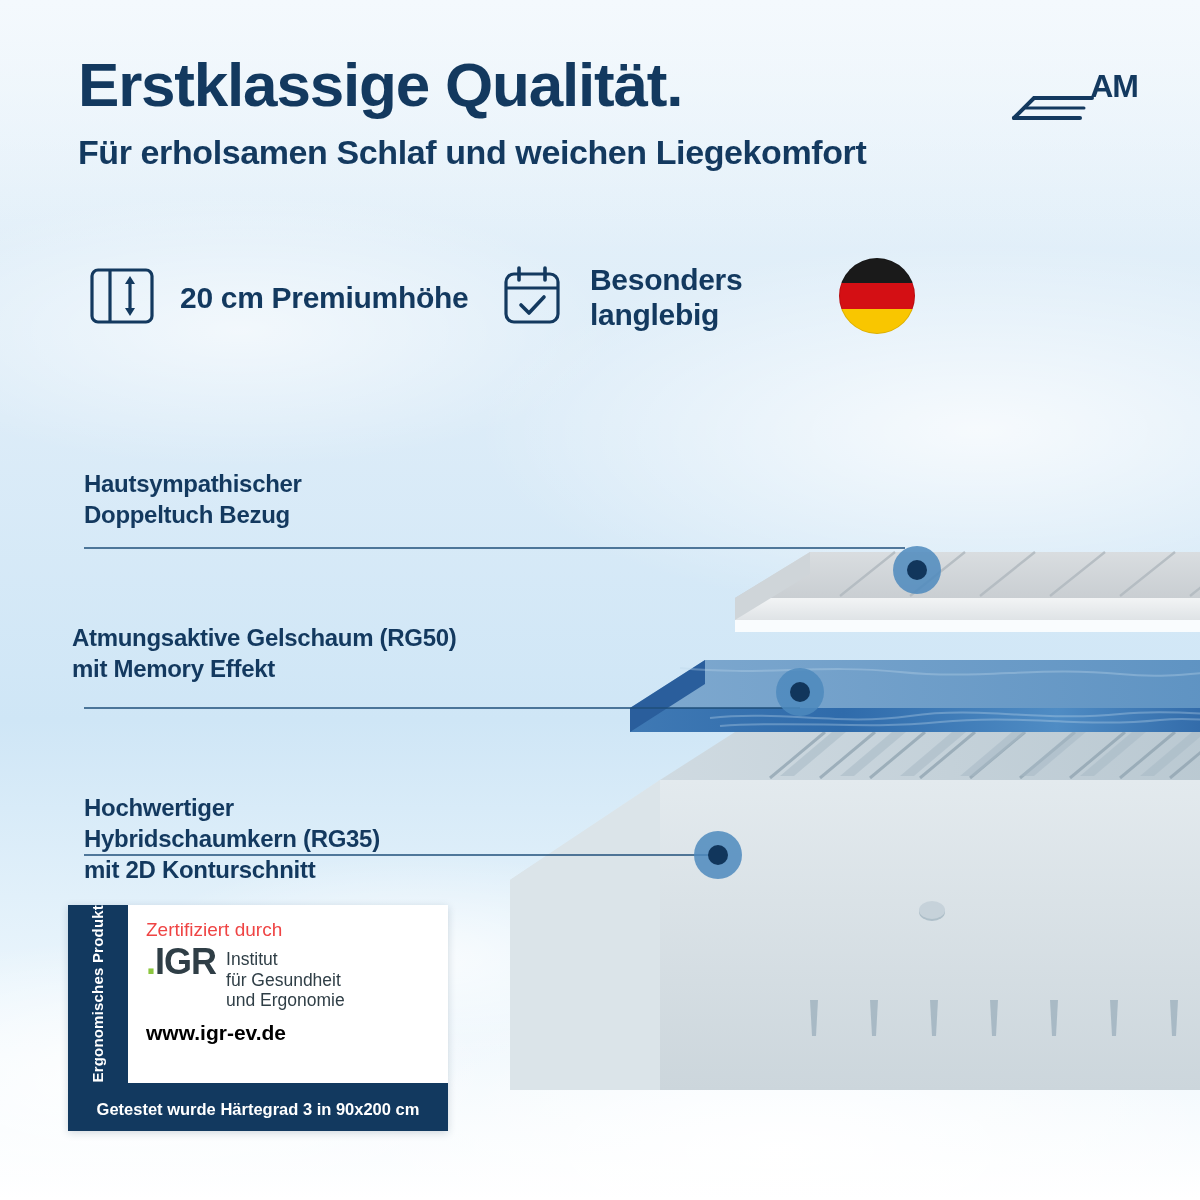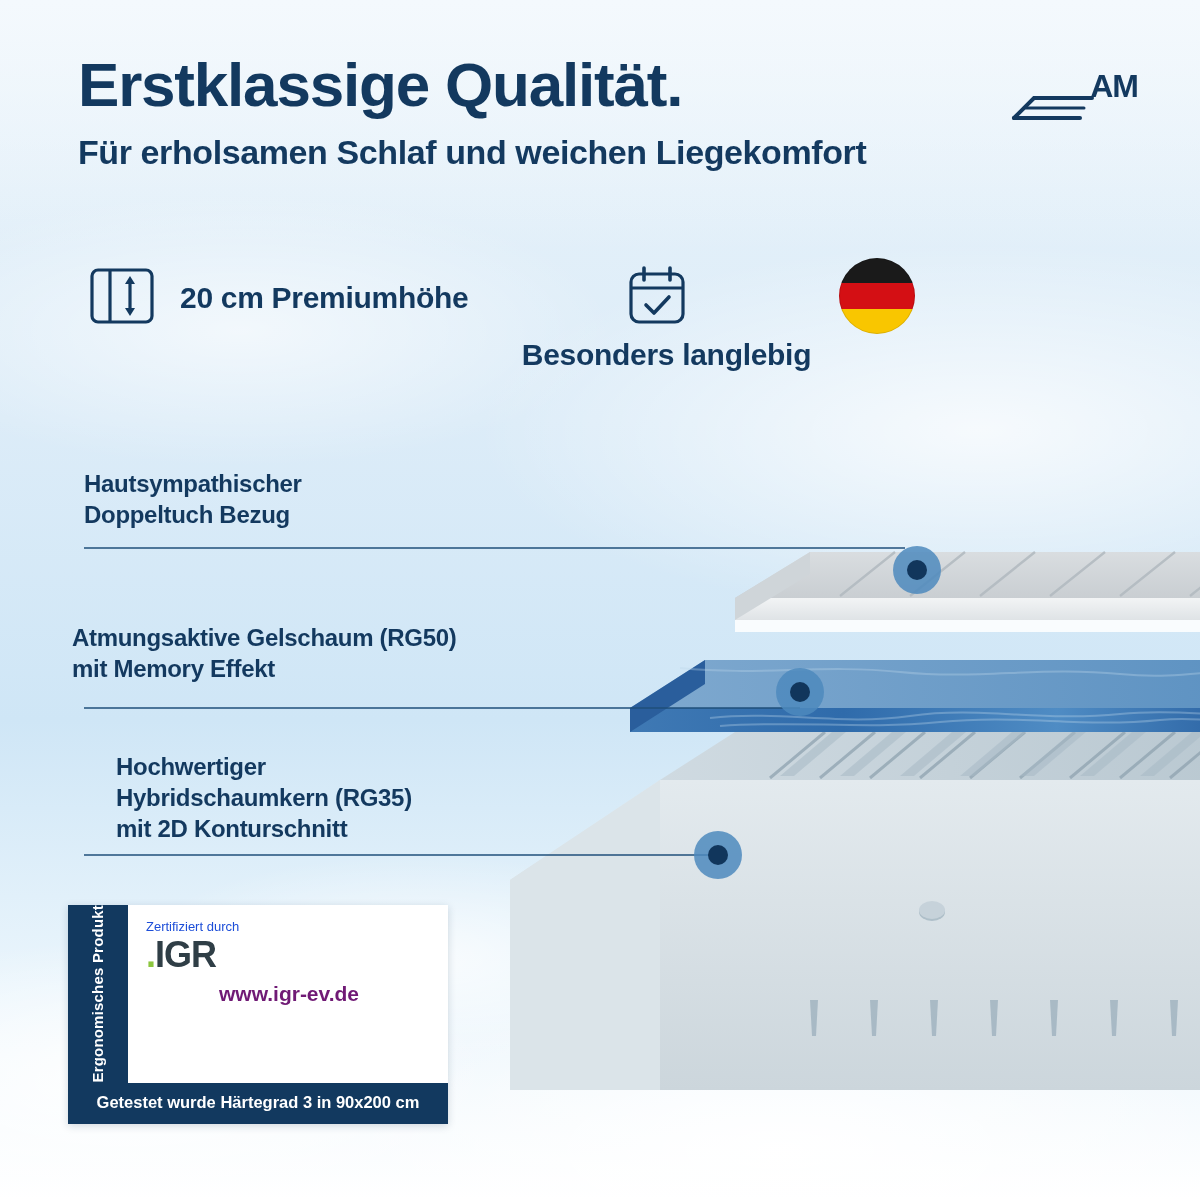--- a/index.html
+++ b/index.html
@@ -45,65 +45,65 @@
   .brand .am { position:absolute; right: 0; top: 6px; font-size: 32px; font-weight: 700; color:#13395f; letter-spacing:-1px;}
   .brand svg { position:absolute; left: 2px; top: 22px; }
 
   
   .features {
     position: absolute; left: 84px; top: 258px; width: 1060px;
     display: flex; align-items: flex-start;
   }
   .feature { display: flex; align-items: center; }
   .f1 { width: 410px; }
-  .f2 { width: 345px; flex-direction: column; }
+  .f2 { width: 345px; }
   .f3 { width: 300px; }
   .feature .ficon { flex: 0 0 auto; margin-right: 20px; }
   .feature .flabel {
     font-size: 30px; font-weight: 600; line-height: 1.16; color:#13395f; letter-spacing:-.3px;
   }
   .flag {
     width: 76px; height: 76px; border-radius: 50%;
     background: linear-gradient(180deg,#1a1a1a 0 33.3%, #d40f14 33.3% 66.6%, #f9c600 66.6% 100%);
     box-shadow: inset 0 0 0 1px rgba(0,0,0,.12);
   }
 
   
   .callout { position: absolute; }
   .callout .ctext {
     font-size: 24px; font-weight: 600; color:#13395f; line-height: 1.3; letter-spacing:-.3px;
     white-space: pre-line;
   }
   #co1 { left: 84px; top: 468px; }
   #co2 { left: 72px; top: 622px; }
-  #co3 { left: 84px; top: 751px; margin-left: 32px; }
+  #co3 { left: 84px; top: 792px; }
 
   
   .overlay { position: absolute; inset: 0; }
 
   
   .cert { position: absolute; left: 68px; top: 905px; width: 380px; }
   .cert-main { display: flex; height: 178px; box-shadow: 0 2px 8px rgba(20,50,80,.18); }
   .cert-side {
     width: 60px; background: #12395f; color: #fff;
     display: flex; align-items: center; justify-content: center;
   }
   .cert-side span {
     writing-mode: vertical-rl; transform: rotate(180deg);
     font-size: 15px; font-weight: 700; line-height: 1.25; text-align:center; letter-spacing:.2px;
   }
   .cert-body { flex: 1; background: #fff; padding: 14px 16px 10px 18px; position: relative; }
-  .cert-top { font-size: 13px; color:#1d4ed8; font-weight: 400; }
+  .cert-top { font-size: 19px; color:#ef4444; font-weight: 400; }
   .cert-mid { display:flex; align-items:flex-start; margin-top: 4px; }
   .igr-word { font-size: 36px; font-weight: 700; color:#2f3e46; letter-spacing:-1px; line-height: .95; }
   .igr-dot { color:#8cc63f; }
   .igr-sub { font-size: 17.5px; color:#2f3e46; line-height:1.18; margin-left: 10px; margin-top: 4px; }
-  .cert-url { font-size: 21px; color:#701a75; font-weight: 600; margin-top: 10px; text-align: center; }
+  .cert-url { font-size: 21px; color:#000000; font-weight: 600; margin-top: 10px; }
   .cert-foot {
-    background:#12395f; color:#fff; padding: 10px 6px 12px; text-align:center;
+    background:#12395f; color:#fff; padding: 17px 6px 12px; text-align:center;
     box-shadow: 0 2px 8px rgba(20,50,80,.18);
   }
   .cert-foot .l1 { font-size: 16.5px; font-weight: 600; }
   .cert-foot .l2 { font-size: 16.5px; font-weight: 600; color:#8cc63f; margin-top: 3px; }
 
   
   .mattress { position: absolute; left: 480px; top: 470px; width: 760px; height: 620px; }
 </style>
 </head>
 <body>
@@ -288,20 +288,23 @@
 <div class="cert">
   <div class="cert-main">
     <div class="cert-side">
       <span>Ergonomisches
 Produkt</span>
     </div>
     <div class="cert-body">
       <div class="cert-top">Zertifiziert durch</div>
       <div class="cert-mid">
         <div class="igr-word"><span class="igr-dot">.</span><span>IGR</span></div>
+        <div class="igr-sub" style="white-space:pre-line">Institut
+für Gesundheit
+und Ergonomie</div>
       </div>
       <div class="cert-url">www.igr-ev.de</div>
     </div>
   </div>
   <div class="cert-foot">
     <div class="l1">Getestet wurde Härtegrad 3 in 90x200 cm</div>
   </div>
 </div>
 
 </body></html>

